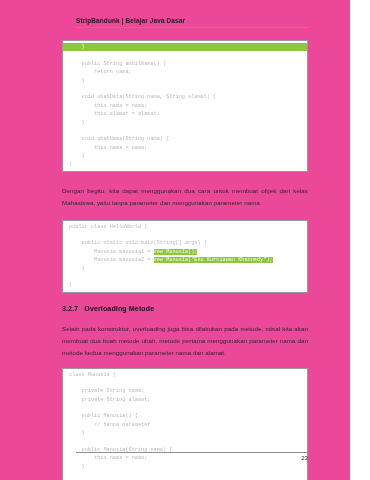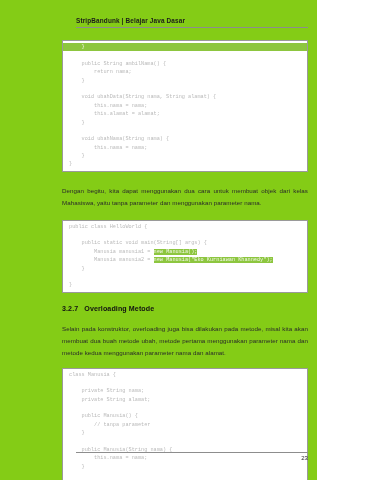--- a/index.html
+++ b/index.html
@@ -12,23 +12,23 @@
     height: 480px;
     overflow: hidden;
     font-family: "Liberation Sans", sans-serif;
     color: #222222;
     position: relative;
   }
 
   .page {
     position: absolute;
     left: 0; top: 0;
-    width: 317px;
+    width: 350px;
     height: 480px;
-    background: #84cc16;
+    background: #ec4899;
     box-sizing: border-box;
   }
 
   
   .header {
     position: absolute;
     left: 76px;
     top: 18px;
     width: 232px;
   }

